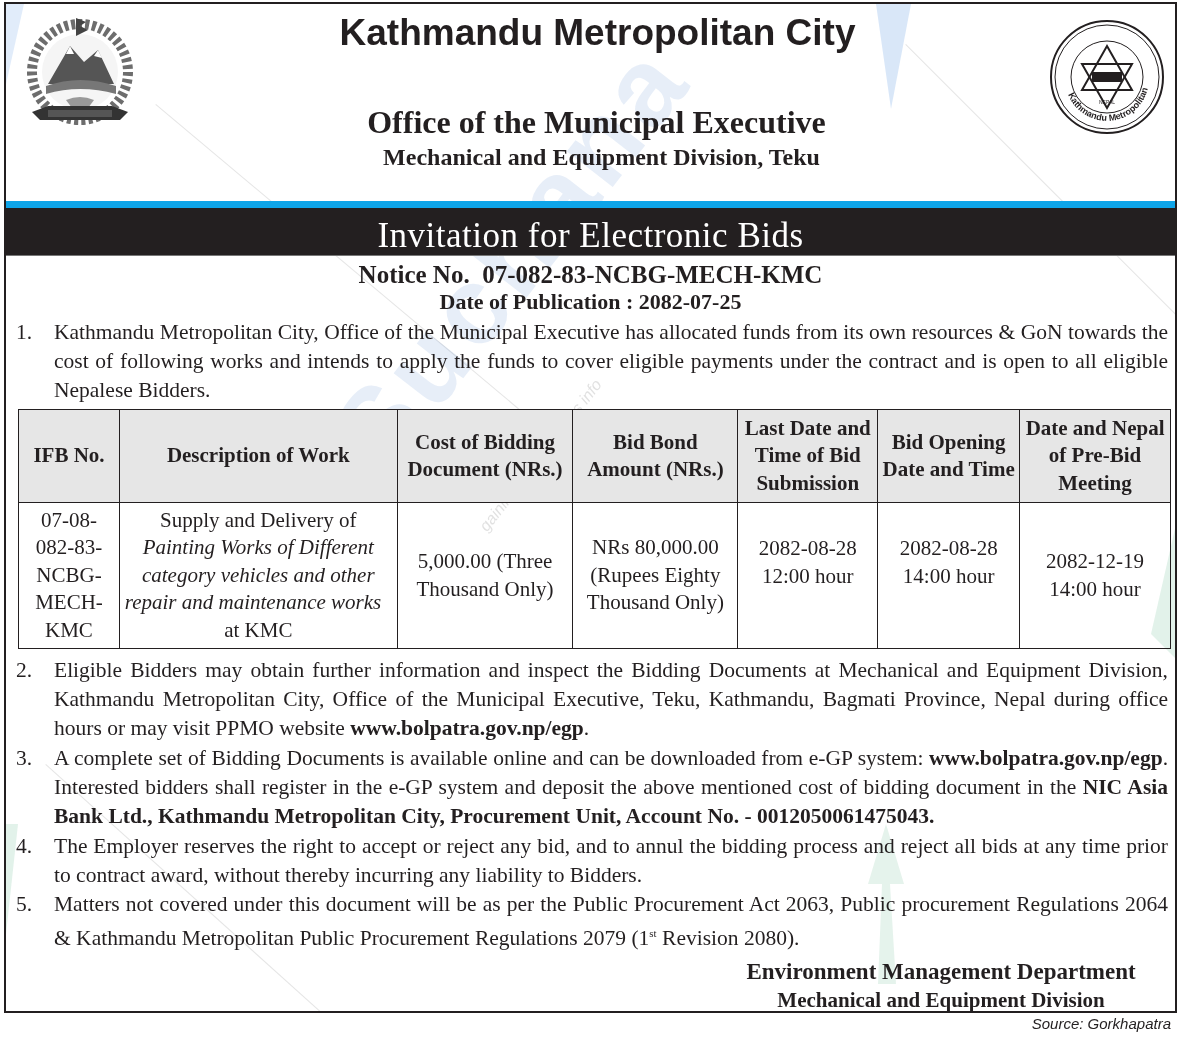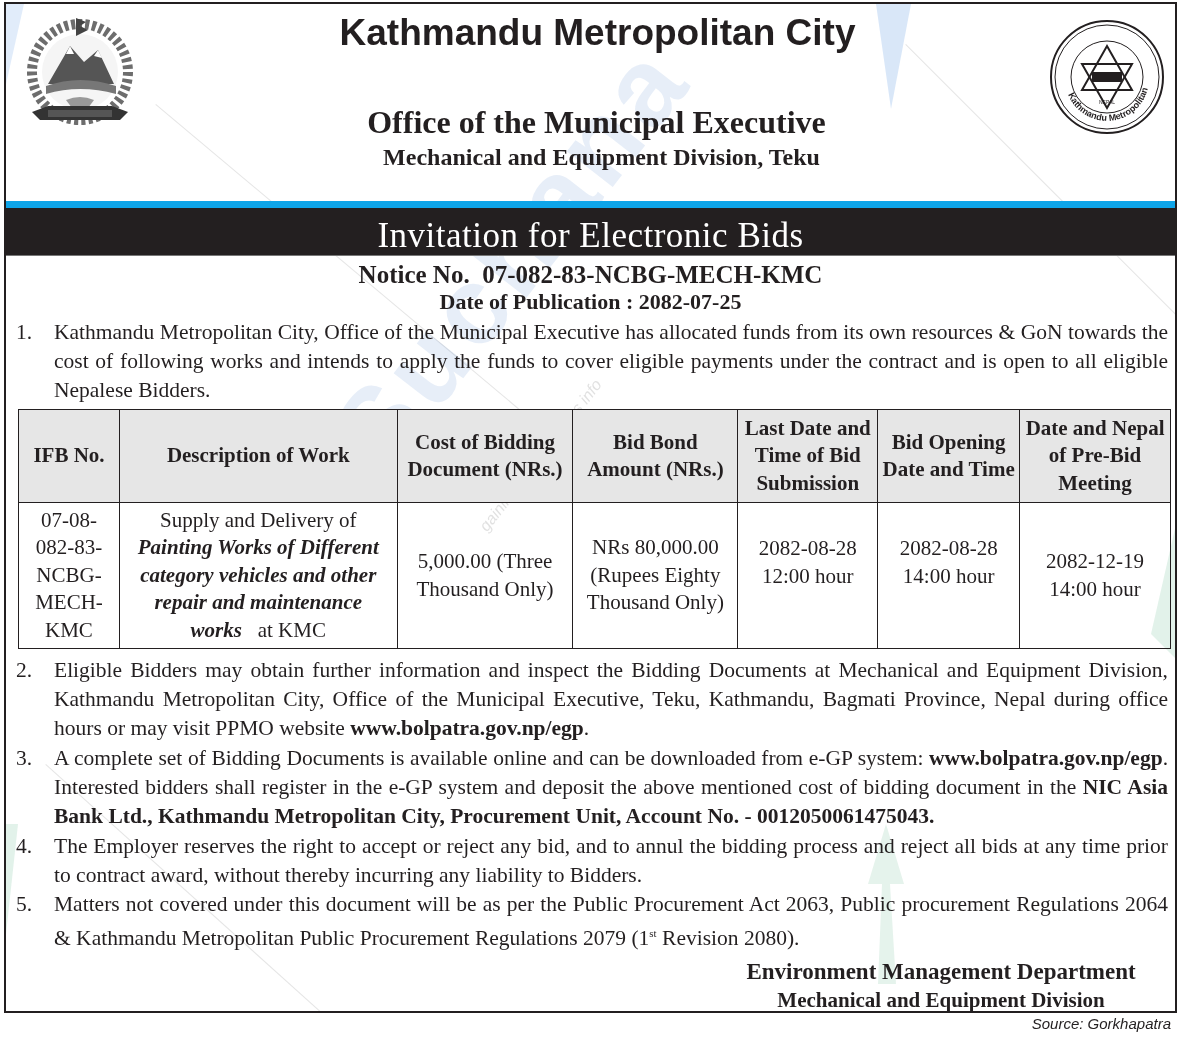--- a/index.html
+++ b/index.html
@@ -86,21 +86,21 @@
     
     table.bids {
       position: absolute; left: 12px; top: 405px; width: 1153px; border-collapse: collapse;
       font-size: 21px; line-height: 27.5px;
     }
     table.bids th, table.bids td {
       border: 1.5px solid #231f20; text-align: center; vertical-align: middle; padding: 0 2px;
     }
     table.bids th { background: #e6e6e6; font-weight: bold; height: 93px; }
     table.bids td { height: 146px; }
-    .desc-italic { font-style: italic; font-weight: bold; }
+    .desc-italic { font-style: italic; font-weight: normal; }
 
     .sign1 {
       position: absolute; left: 700px; width: 470px; top: 955px; text-align: center;
       font-weight: bold; font-size: 23px;
     }
     .sign2 {
       position: absolute; left: 700px; width: 470px; top: 984px; text-align: center;
       font-weight: bold; font-size: 21px;
     }
     .source {

